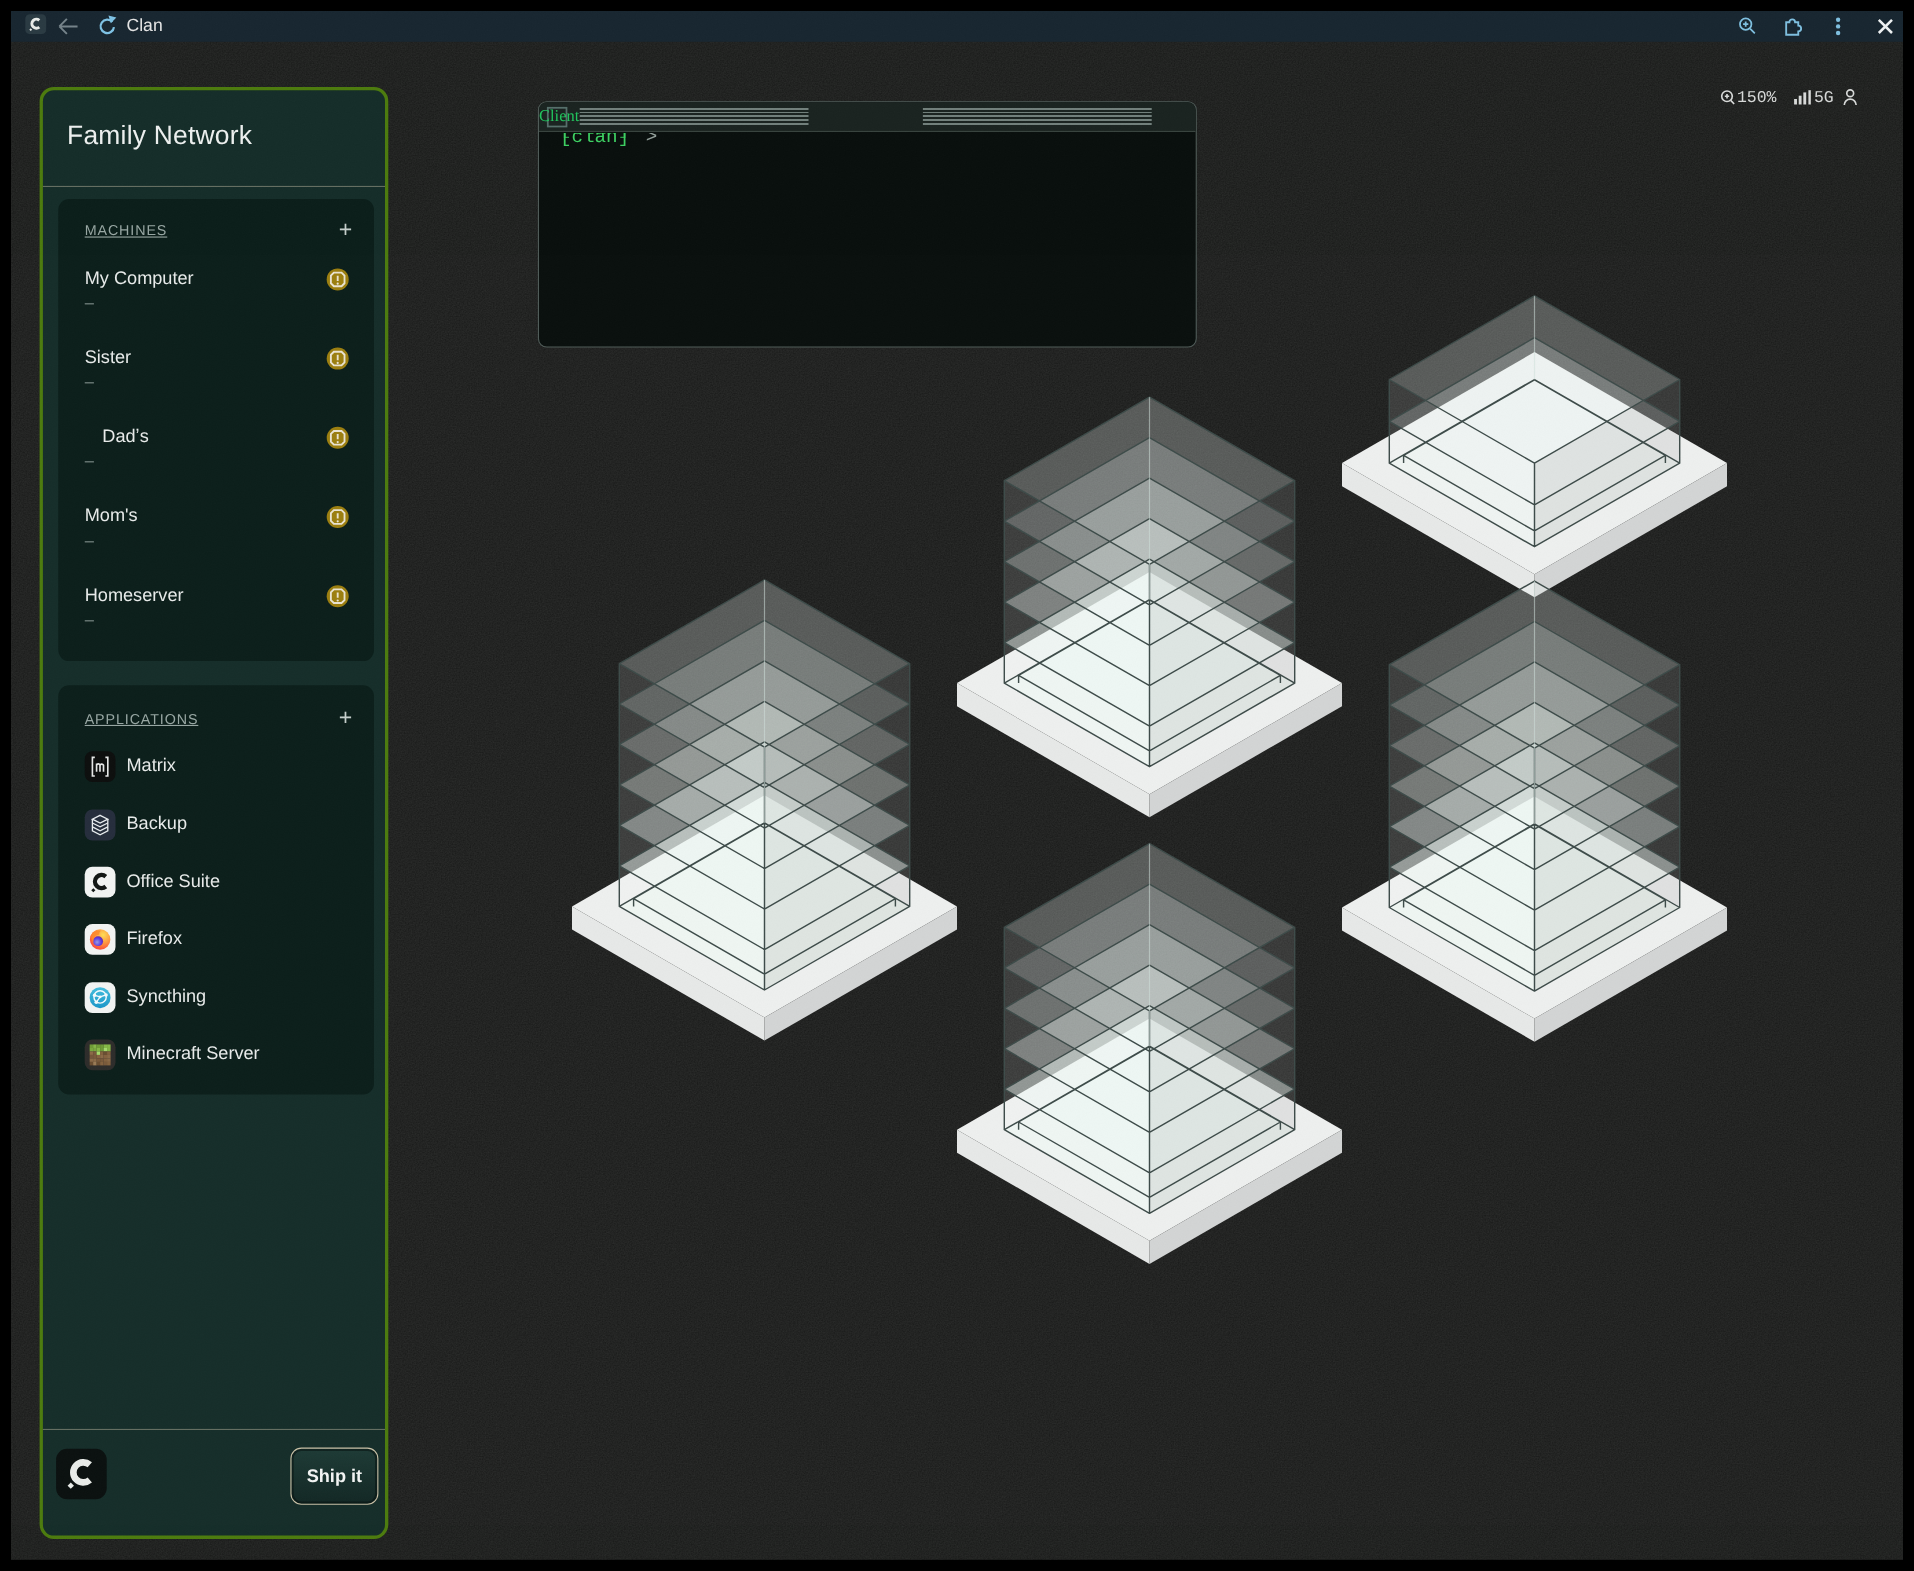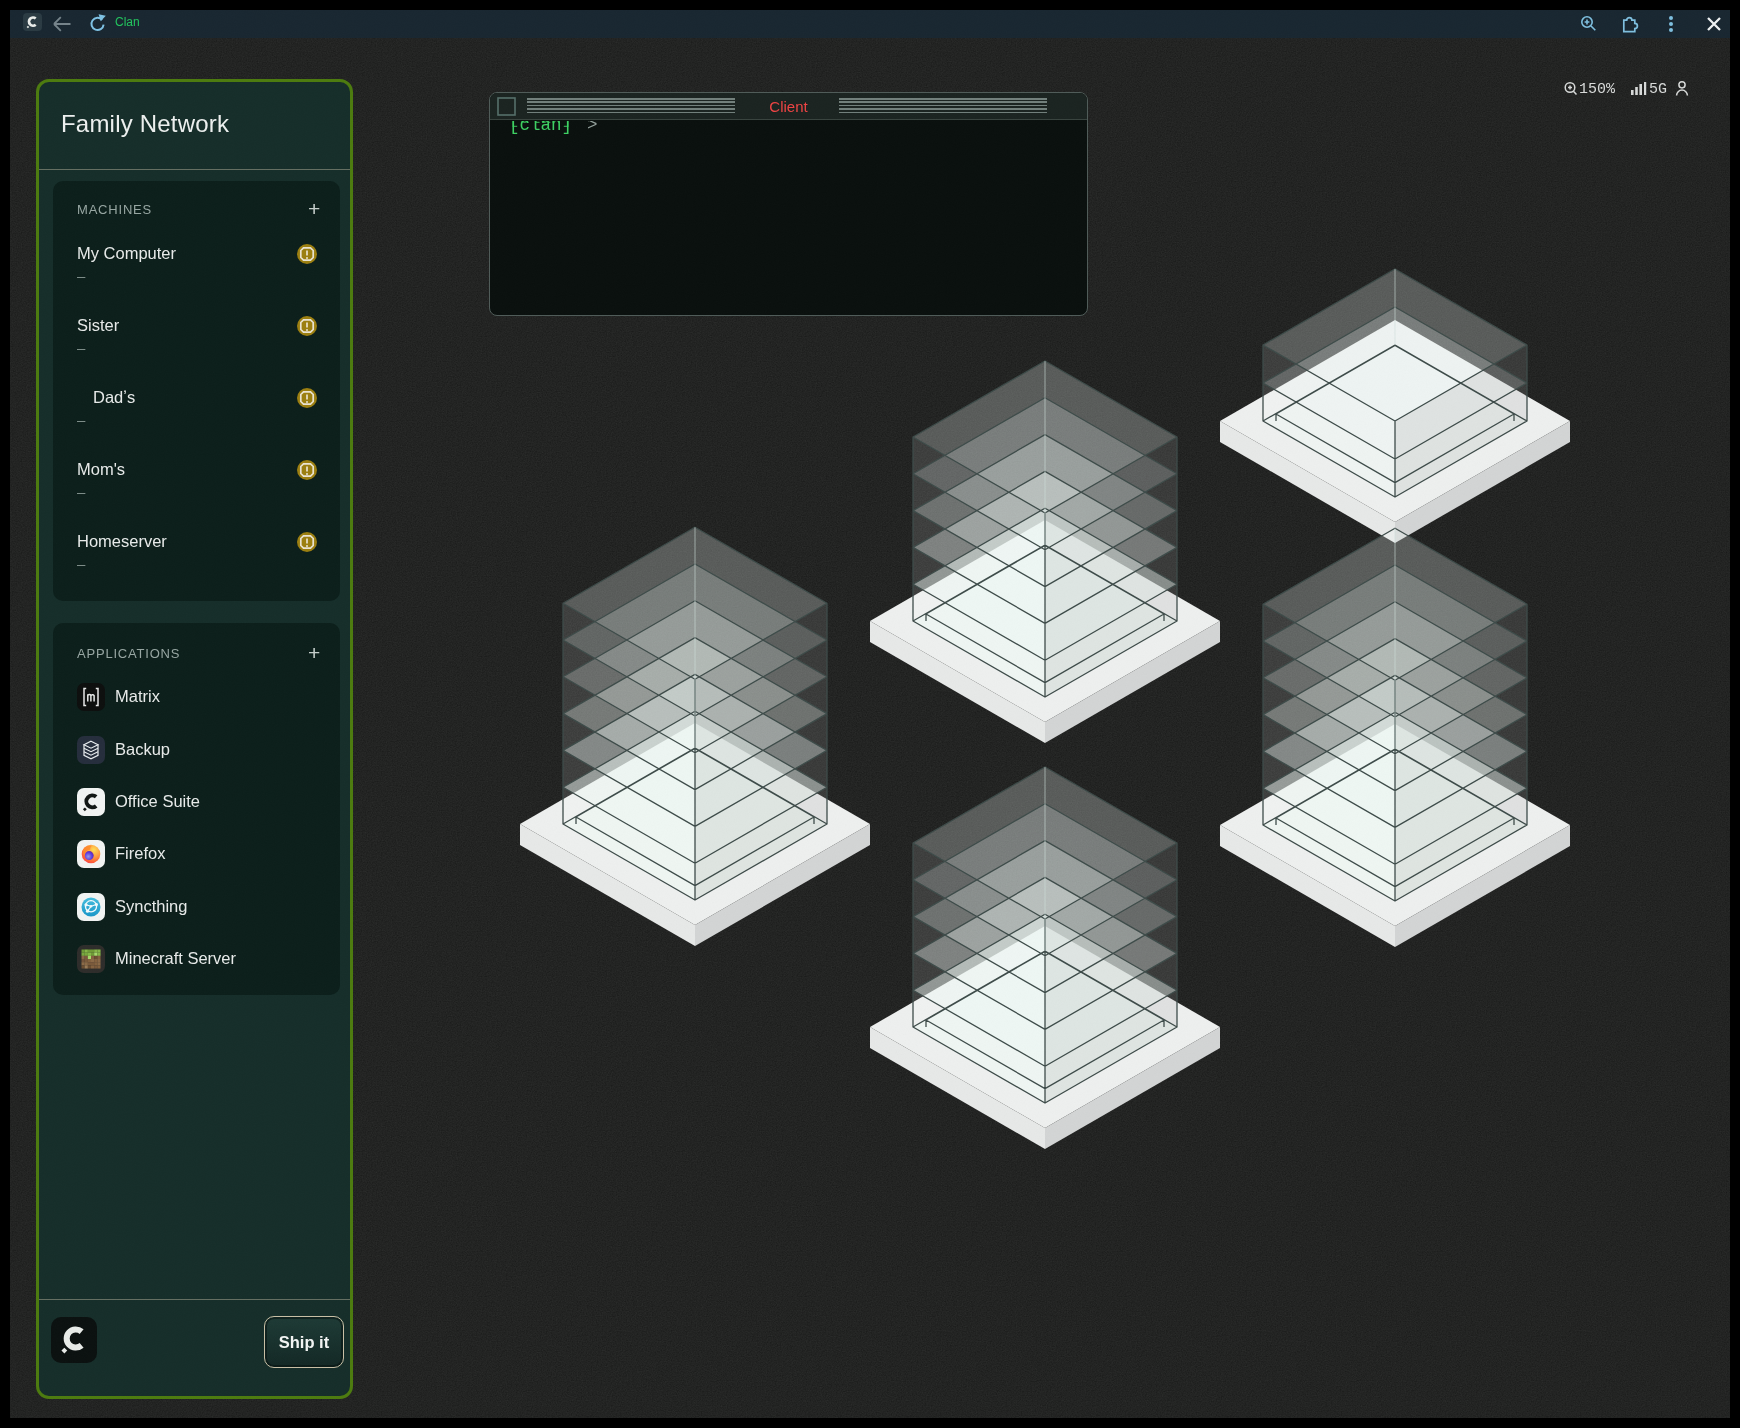--- a/index.html
+++ b/index.html
@@ -1,37 +1,37 @@
 <!DOCTYPE html>
 <html><head><meta charset="utf-8"><style>
 * { margin:0; padding:0; box-sizing:border-box; -webkit-font-smoothing:antialiased; }
 html,body { width:1740px; height:1428px; background:#000; font-family:"Liberation Sans", sans-serif; }
 #win { position:absolute; left:10px; top:10px; width:1720px; height:1408px; background:#212221; overflow:hidden; }
 #topbar { position:absolute; left:0; top:0; width:1720px; height:28px; background:#192731; }
 #fav { position:absolute; left:13px; top:3px; width:19px; height:18px; border-radius:4px; background:#2b3b43; }
-#clantext { position:absolute; left:105px; top:5px; font-size:12px; color:#22c55e; }
+#clantext { position:absolute; left:105px; top:5px; font-size:16px; color:#e5e5e5; }
 #status { position:absolute; left:1540px; top:70px; width:170px; height:18px; color:#d8dad9; font-family:"Liberation Mono",monospace; font-size:15px; }
 #sidebar { position:absolute; left:26px; top:69px; width:317px; height:1320px; background:#162e2a; border:3px solid #4d7c0f; border-radius:13px; }
 #sb-title { position:absolute; left:22px; top:28px; font-size:24px; color:#edf0ef; letter-spacing:0.2px; }
 .divider { position:absolute; left:0; width:100%; height:1px; background:rgba(197,191,166,0.45); }
 .panel { position:absolute; left:14px; width:287px; background:#0c1f1b; border-radius:10px; }
-.plabel { position:absolute; left:24px; font-size:13px; letter-spacing:0.8px; color:#98a7a3; }
+.plabel { position:absolute; left:24px; font-size:13px; letter-spacing:0.8px; color:#98a7a3;text-decoration:underline; }
 .plus { position:absolute; left:255px; font-size:21px; font-weight:300; color:#c6cfcc; }
 .mname { position:absolute; left:38px; font-size:16.5px; color:#e8ebea;text-align:right; }
 .mdash { position:absolute; left:38px; font-size:15px; color:#7e8d89; }
 .aname { position:absolute; left:76px; font-size:16.5px; color:#e8ebea;text-align:center; }
 .aicon { position:absolute; left:38px; width:28px; height:28px; border-radius:7px; }
 #footer-logo { position:absolute; left:12px; top:1235px; width:46px; height:46px; border-radius:10px; background:#0b1110; }
 #shipit { position:absolute; left:225px; top:1234px; width:80px; height:52px; border-radius:10px;
   background:linear-gradient(180deg,#1e3b36,#132825); border:1px solid #c9c0a6; box-shadow:inset 0 0 0 2px rgba(6,16,14,0.55);
   color:#f3f5f4; font-size:16.5px; font-weight:bold; text-align:center; line-height:50px; }
 #term { position:absolute; left:479px; top:82px; width:599px; height:224px; background:#0a100e; border:1px solid #505c59; border-radius:8px; overflow:hidden; }
 #term-title { position:absolute; left:0; top:0; width:100%; height:27px; background:#1b2421; border-bottom:1px solid #39443f; }
 .tlines { position:absolute; top:5px; height:17px; background:repeating-linear-gradient(180deg,#72807c 0px,#72807c 1.6px,transparent 1.6px,transparent 3.4px); }
-#term-name { position:absolute; left:0; top:5px; width:100%; text-align:center; font-family:Liberation Sans, sans-serif; font-size:15px; color:#ef4444; }
+#term-name { position:absolute; left:0; top:5px; width:100%; font-family:Liberation Serif, serif; font-size:15px; color:#22c55e; }
 #term-body { position:absolute; left:0; top:28px; right:0; bottom:0; overflow:hidden; font-family:"Liberation Mono",monospace; font-size:17.5px; line-height:25px; }
 .trow { position:relative; }
 .pfx { position:absolute; left:19px;text-align:right; }
 .gt { position:absolute; left:97px; color:#93a09b; }
 .tmsg { display:block; margin-left:129px; }
 .dim .pfx { color:#2f9e4a; }
 .dim .tmsg { color:#b9c2bd; }
 .lit .pfx { color:#3ed163; }
 .lit .tmsg { color:#e4eae6; }
 svg.abs { position:absolute; left:0; top:0; }

